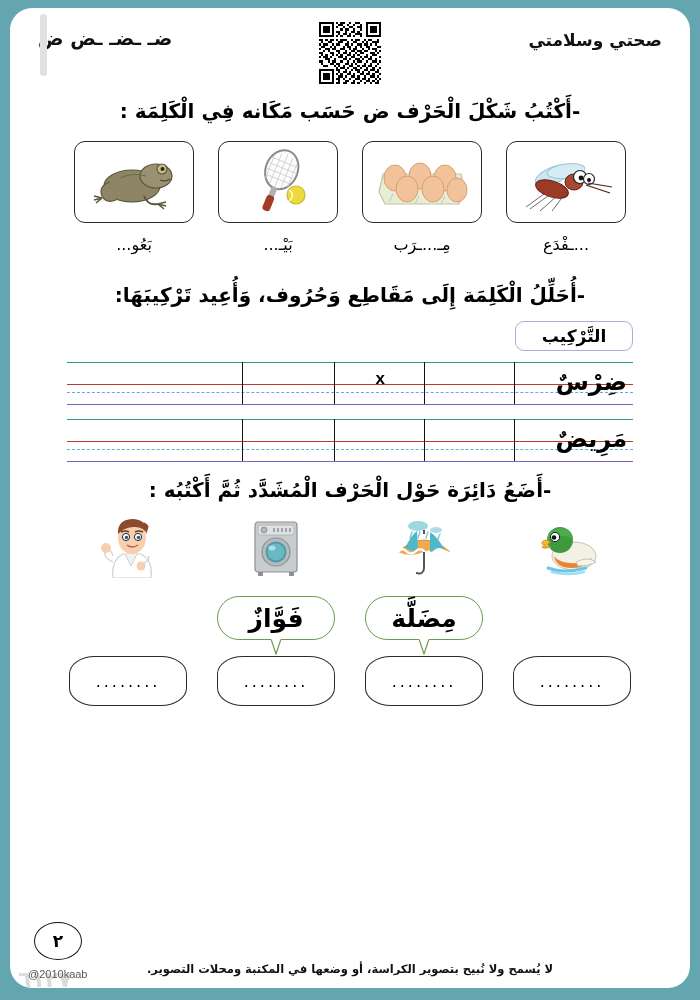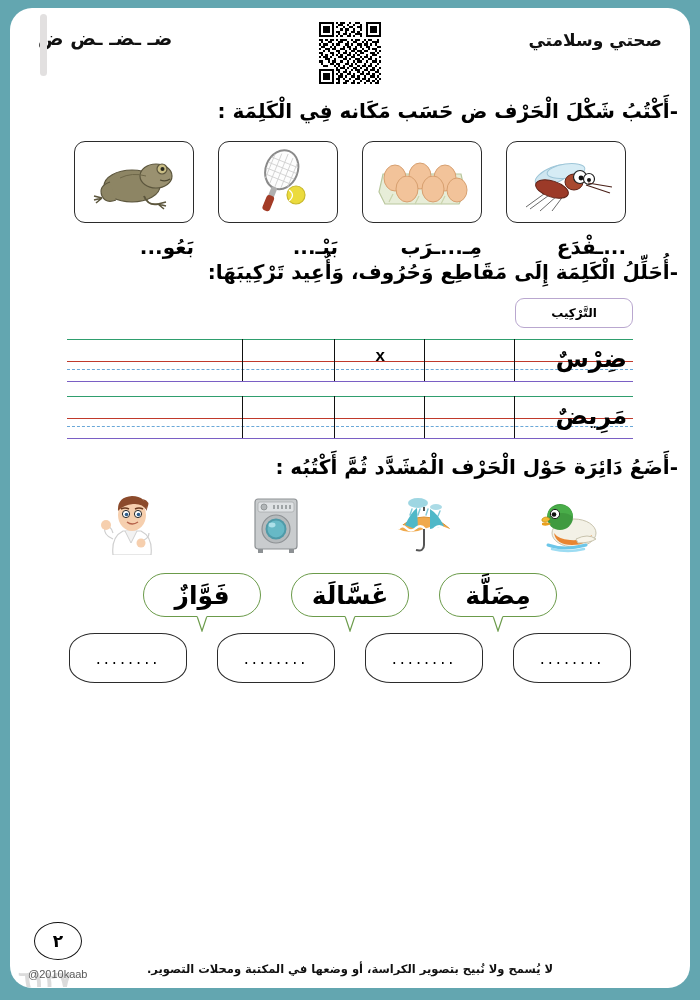--- a/index.html
+++ b/index.html
@@ -71,31 +71,31 @@
     font-weight: 700;
     color: #111;
     padding-top: 5px;
     white-space: nowrap;
     direction: rtl;
     letter-spacing: 4px;
   }
 
   
   .instruction {
-    text-align: right;
+    text-align: center;
     font-size: 20px;
     font-weight: 700;
     color: #000;
     direction: rtl;
     margin: 0 auto;
-    padding: 0 12px;
+    padding: 0 26px;
     line-height: 1.35;
   }
   .ins1 { margin-top: 4px; }
-  .ins2 { margin-top: 0; }
+  .ins2 { margin-top: 28px; }
   .ins3 { margin-top: 12px; }
 
   
   .cards {
     display: flex;
     flex-direction: row;
     justify-content: center;
     gap: 24px;
     margin-top: 16px;
     direction: rtl;
@@ -116,22 +116,23 @@
   .word-row {
     display: flex;
     flex-direction: row;
     justify-content: center;
     gap: 24px;
     margin-top: 12px;
     direction: rtl;
   }
   .word-cell {
     width: 120px;
-    font-size: 20px;
-    font-weight: 700;
+    text-align: center;
+    font-size: 16px;
+    font-weight: 400;
     color: #000;
     direction: rtl;
     white-space: nowrap;
   }
 
   
   .tbl-wrap {
     margin: 12px auto 0 auto;
     width: 566px;
     direction: rtl;
@@ -141,21 +142,21 @@
     flex-direction: row;
     gap: 9px;
   }
   .th {
     border: 1.6px solid #b9a7cf;
     border-radius: 9px;
     height: 30px;
     display: flex;
     align-items: center;
     justify-content: center;
-    font-size: 12px;
+    font-size: 17px;
     font-weight: 700;
     color: #000;
     background: #fff;
     box-sizing: border-box;
   }
   .th.kalima { width: 118px; flex: 0 0 118px; }
   .th.tahlil { flex: 1 1 auto; }
   .th.tarkib { width: 118px; flex: 0 0 118px; }
 
   
@@ -767,27 +768,20 @@
 
     <div class="bubble-row">
       <div class="bubble-cell">
         <div class="bubble">مِضَلَّة</div>
         <svg class="bubble-tail" viewBox="0 0 14 16">
           <path d="M2 0 L12 0 L7 15 Z" fill="#ffffff" stroke="#6b9b4a" stroke-width="1.2"></path>
           <path d="M2.5 0 L11.5 0" stroke="#ffffff" stroke-width="2.4"></path>
         </svg>
       </div>
       <div class="bubble-cell">
-        <div class="bubble">غَسَّالَة</div>
-        <svg class="bubble-tail" viewBox="0 0 14 16">
-          <path d="M2 0 L12 0 L7 15 Z" fill="#ffffff" stroke="#6b9b4a" stroke-width="1.2"></path>
-          <path d="M2.5 0 L11.5 0" stroke="#ffffff" stroke-width="2.4"></path>
-        </svg>
-      </div>
-      <div class="bubble-cell">
         <div class="bubble">فَوَّازٌ</div>
         <svg class="bubble-tail" viewBox="0 0 14 16">
           <path d="M2 0 L12 0 L7 15 Z" fill="#ffffff" stroke="#6b9b4a" stroke-width="1.2"></path>
           <path d="M2.5 0 L11.5 0" stroke="#ffffff" stroke-width="2.4"></path>
         </svg>
       </div>
     </div>
 
     <div class="answer-row">
       <div class="answer-box">........</div>

